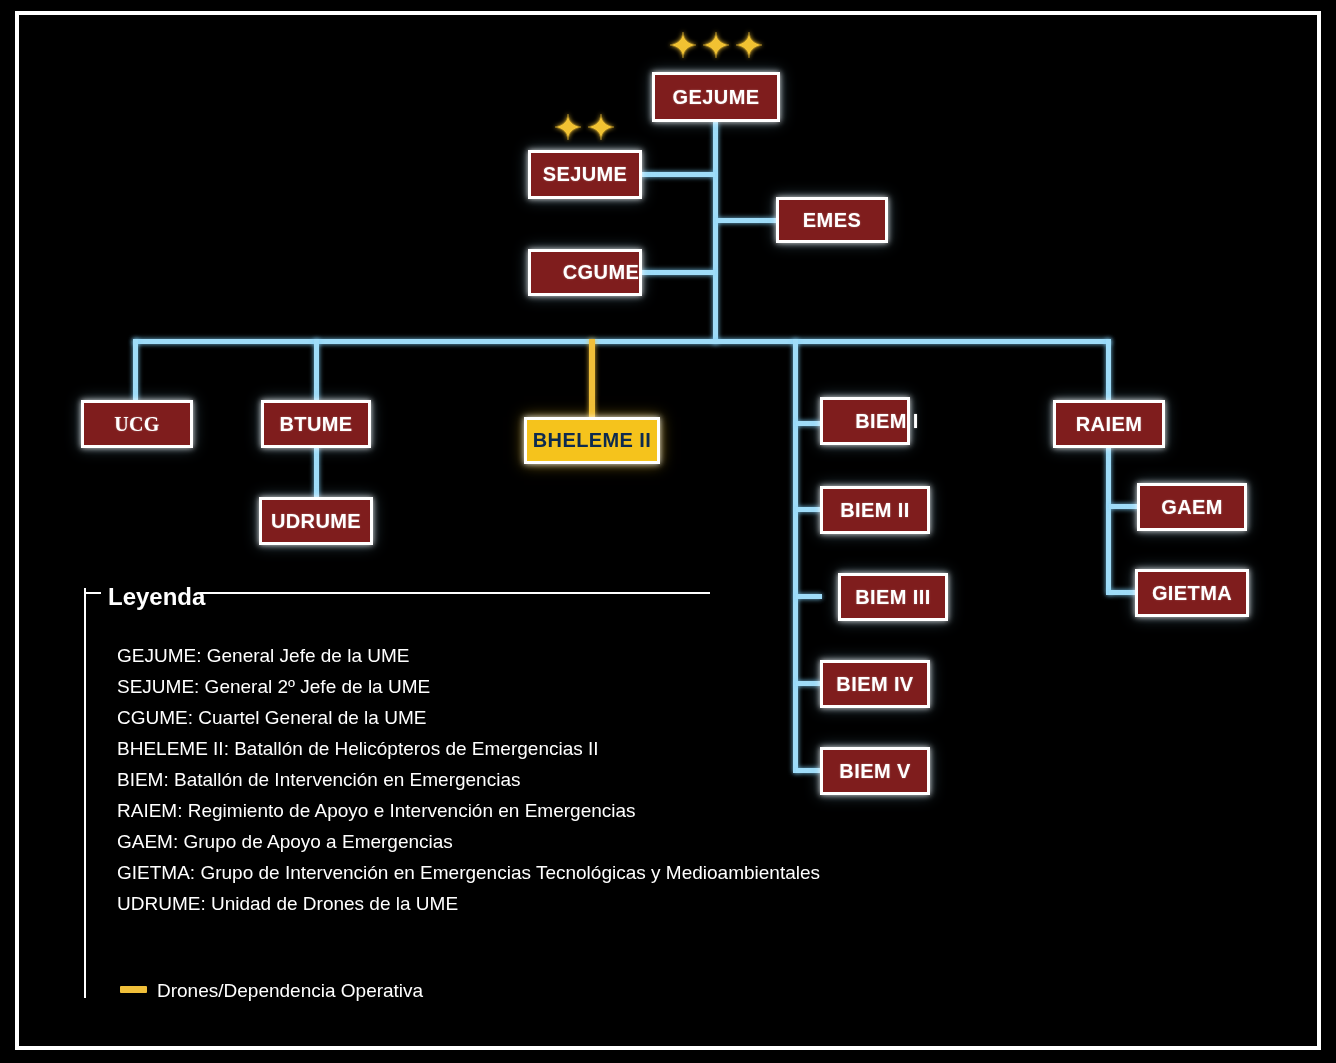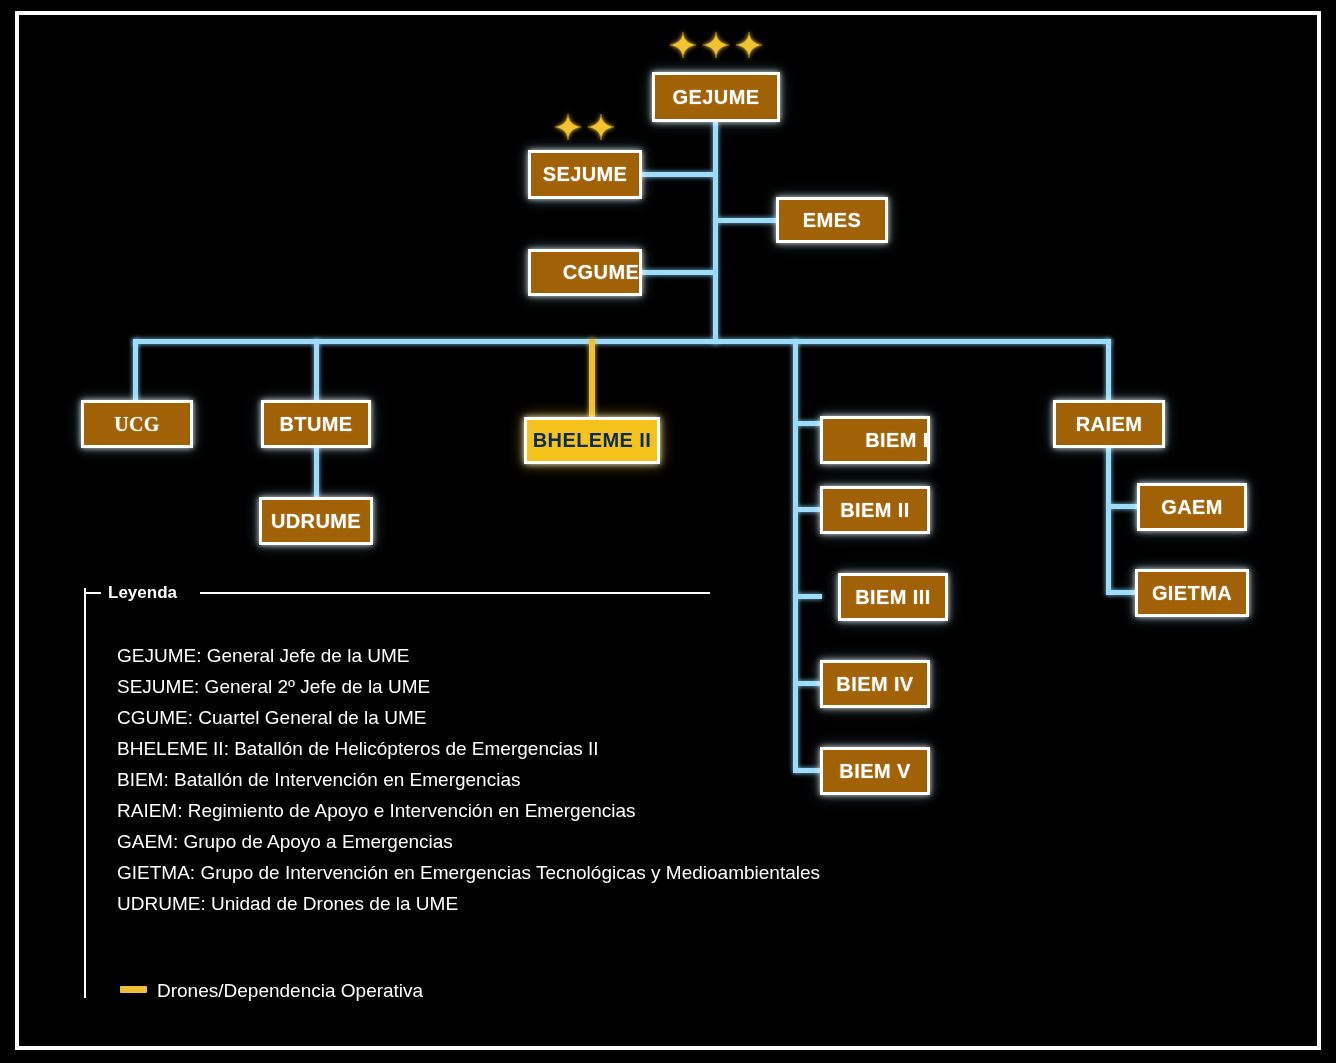--- a/index.html
+++ b/index.html
@@ -6,36 +6,36 @@
   html,body { background:#000; }
   .stage {
     position:relative; width:1336px; height:1063px; background:#000;
     font-family:"Liberation Sans", sans-serif; overflow:hidden;
   }
   .frame {
     position:absolute; left:15px; top:11px; width:1306px; height:1039px;
     border:4px solid #ffffff;
   }
   .node {
-    position:absolute; background:#a16207; border:3px solid #ffffff;
+    position:absolute; background:#7f1d1d; border:3px solid #ffffff;
     color:#ffffff; display:flex; align-items:center; justify-content:center;
     font-weight:bold; font-size:20px; letter-spacing:.4px;
     box-shadow:0 0 6px rgba(255,255,255,.85), 0 0 14px rgba(150,215,250,.35);
     text-shadow:0 0 2px rgba(255,255,255,.35);
     white-space:nowrap;
   }
   .node.gold {
     background:#f5c31c; color:#0d2a4f; text-shadow:none;
     box-shadow:0 0 6px rgba(255,255,255,.85), 0 0 14px rgba(245,195,28,.55);
   }
   .line { position:absolute; background:#9fdcf8; box-shadow:0 0 5px rgba(130,210,250,.9); }
   .line.gold { background:#f0bf3a; box-shadow:0 0 5px rgba(240,191,58,.85); }
   .stars { position:absolute; display:flex; gap:7px; }
   .stars svg { filter:drop-shadow(0 0 2px rgba(241,194,50,.8)); }
-  .legend-title { position:absolute; color:#fff; font-weight:bold; font-size:17px; }
+  .legend-title { position:absolute; color:#fff; font-weight:bold; font-size:24px; }
   .wline { position:absolute; background:#ffffff; }
   .legend-items { position:absolute; color:#ffffff; font-size:19px; line-height:31px; }
   .legend-items div { white-space:nowrap; }
   .legend-footer-text { position:absolute; color:#ffffff; font-size:19px; }
   .swatch { position:absolute; background:#f0bf3a; border-radius:1px; }
 </style>
 </head>
 <body>
 
 <div class="stage">
@@ -82,21 +82,21 @@
   </div>
 
   <div class="node" style="left:652px; top:72px; width:128px; height:50px;">GEJUME</div>
   <div class="node" style="left:528px; top:150px; width:114px; height:49px;">SEJUME</div>
   <div class="node" style="left:776px; top:197px; width:112px; height:46px;">EMES</div>
   <div class="node" style="left:528px; top:249px; width:114px; height:47px;padding-left:32px;">CGUME</div>
   <div class="node" style="left:81px; top:400px; width:112px; height:48px;font-family:Liberation Serif, serif;">UCG</div>
   <div class="node" style="left:261px; top:400px; width:110px; height:48px;">BTUME</div>
   <div class="node" style="left:259px; top:497px; width:114px; height:48px;">UDRUME</div>
   <div class="node gold" style="left:524px; top:417px; width:136px; height:47px;">BHELEME II</div>
-  <div class="node" style="left:820px; top:416px; width:110px; height:48px;padding-left:44px;">BIEM I</div>
+  <div class="node" style="left:820px; top:397px; width:90px; height:48px;padding-left:44px;">BIEM I</div>
   <div class="node" style="left:820px; top:486px; width:110px; height:48px;">BIEM II</div>
   <div class="node" style="left:820px; top:573px; width:110px; height:48px;margin-left:18px;">BIEM III</div>
   <div class="node" style="left:820px; top:660px; width:110px; height:48px;">BIEM IV</div>
   <div class="node" style="left:820px; top:747px; width:110px; height:48px;">BIEM V</div>
   <div class="node" style="left:1053px; top:400px; width:112px; height:48px;">RAIEM</div>
   <div class="node" style="left:1137px; top:483px; width:110px; height:48px;">GAEM</div>
   <div class="node" style="left:1135px; top:569px; width:114px; height:48px;">GIETMA</div>
 
   <div class="wline" style="left:84px; top:588px; width:2px; height:410px;"></div>
   <div class="wline" style="left:84px; top:592px; width:17px; height:2px;"></div>

